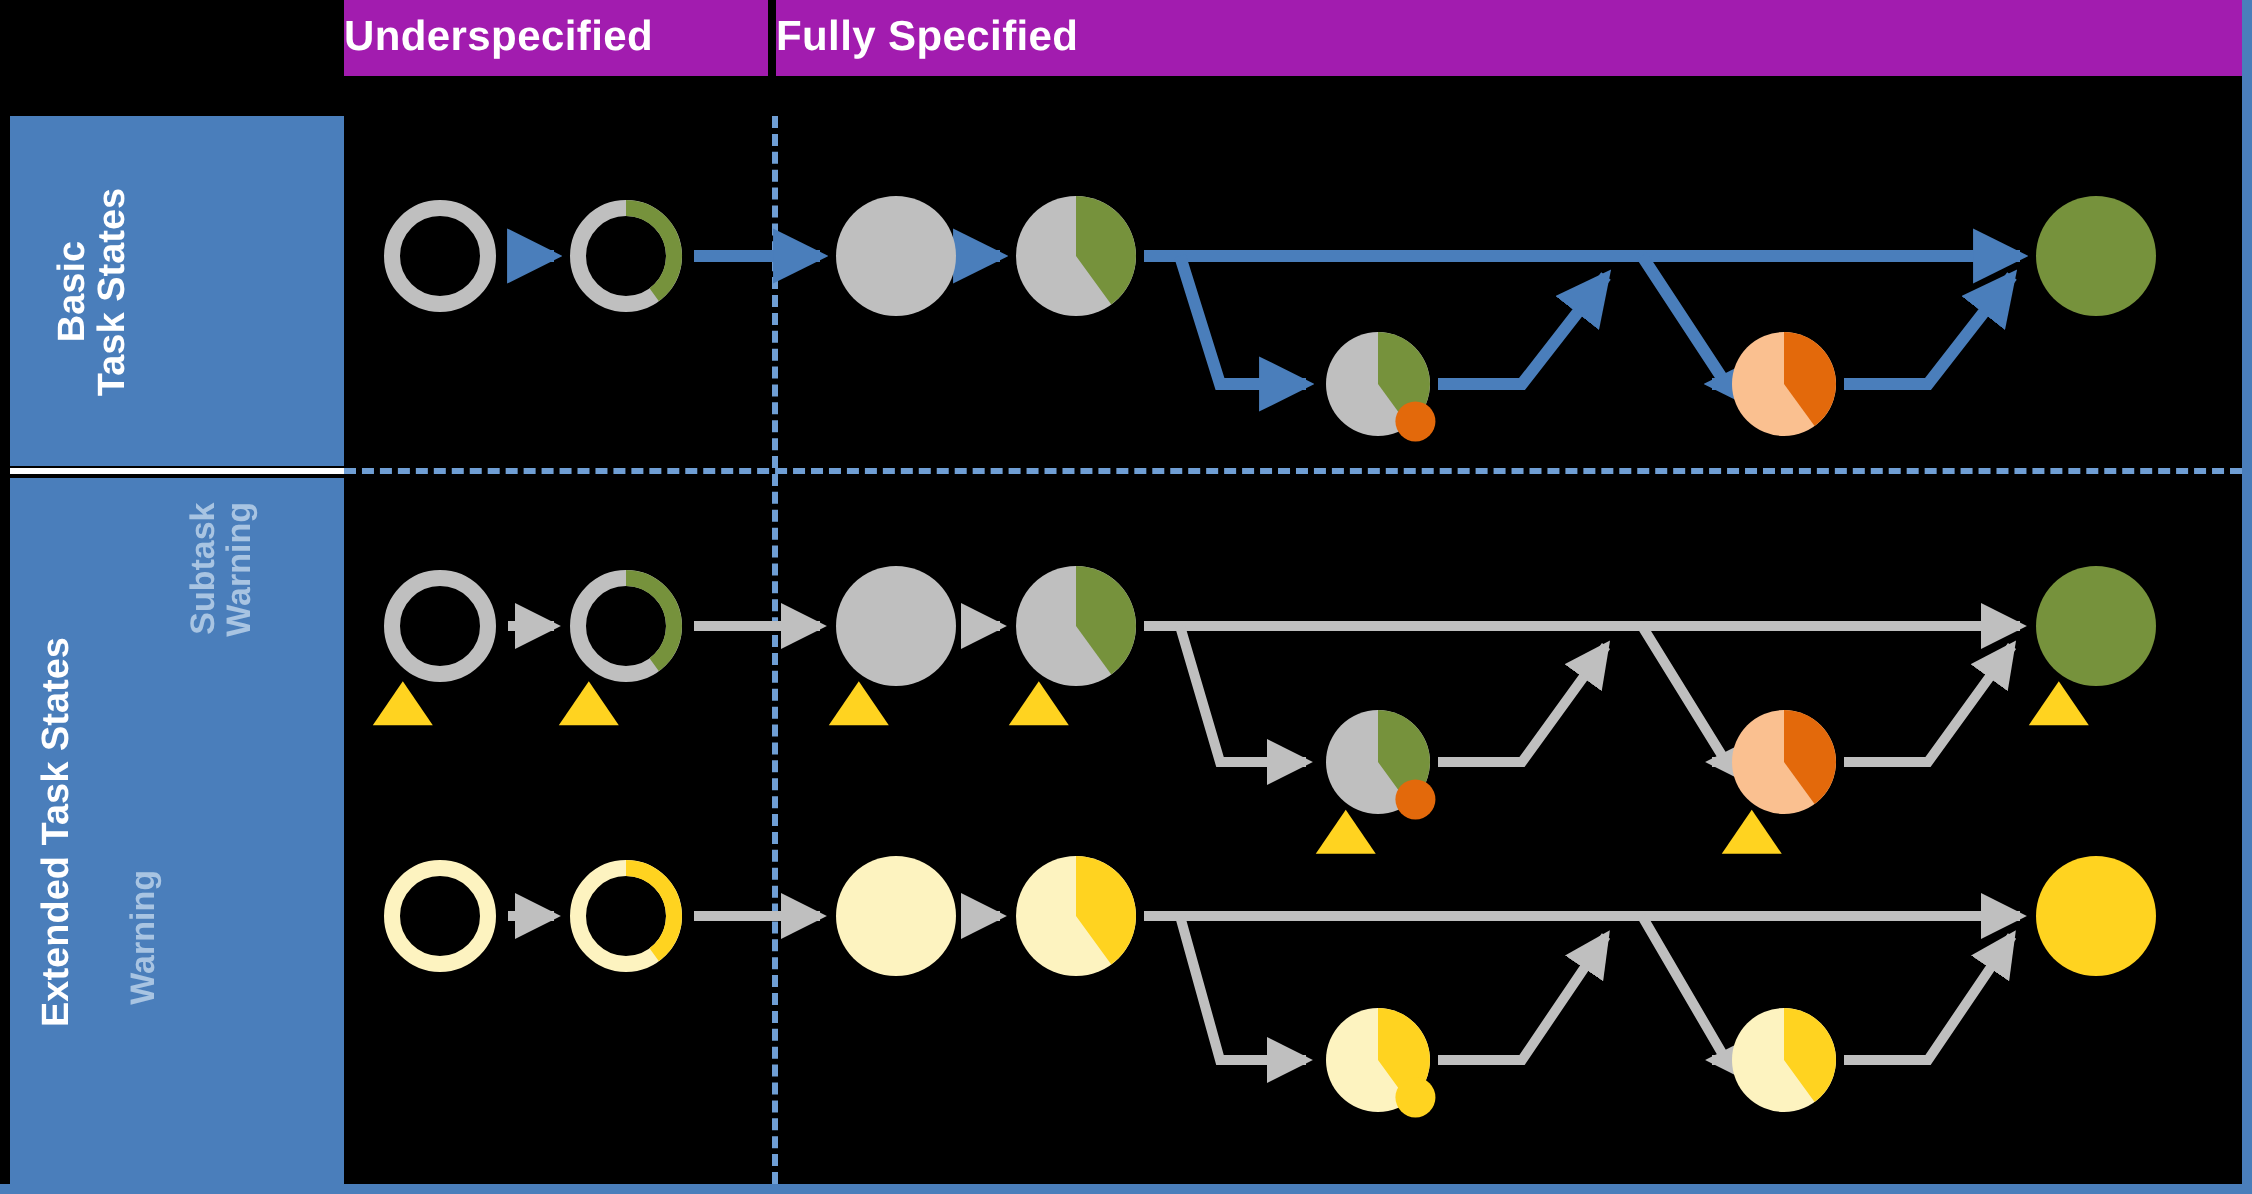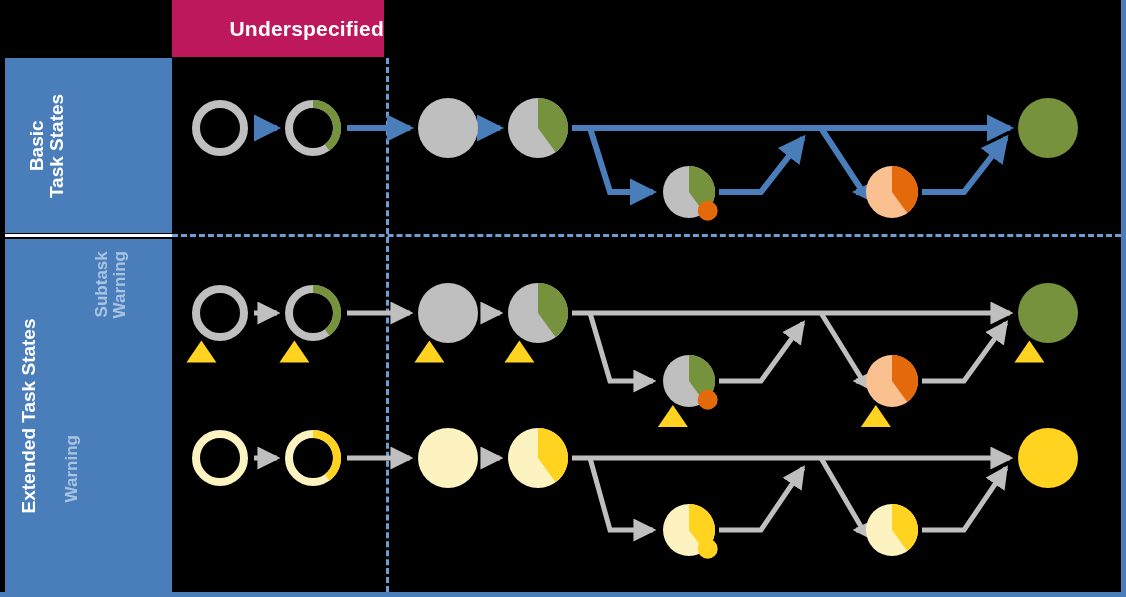--- a/index.html
+++ b/index.html
@@ -6,22 +6,22 @@
   body{width:1126px;height:597px;overflow:hidden;
        font-family:"Liberation Sans","DejaVu Sans",sans-serif;}
   #root{position:relative;width:1126px;height:597px;background:#000;
         box-sizing:border-box;}
 
   
   .frame-right{position:absolute;top:0;right:0;width:5px;height:597px;background:#4a7ebb;}
   .frame-bottom{position:absolute;left:0;bottom:0;width:1126px;height:5px;background:#4a7ebb;}
 
   
-  .hdr{position:absolute;top:0;height:57px;background:#be185d;
-       display:flex;align-items:center;justify-content:flex-end;}
+  .hdr{position:absolute;top:0;height:38px;background:#a21caf;
+       display:flex;align-items:center;justify-content:flex-start;}
   .hdr span{color:#fff;font-weight:bold;font-size:21px;letter-spacing:.2px;}
   #hdr-under{left:172px;width:212px;}
   #hdr-full{left:388px;width:733px;}
 
   
   .side{position:absolute;left:5px;width:167px;background:#4a7ebb;}
   #side-basic{top:58px;height:175px;}
   #side-ext{top:239px;height:353px;}
 
   .vtext{position:absolute;writing-mode:vertical-rl;transform:rotate(180deg);
@@ -47,20 +47,23 @@
           pointer-events:none;}
   .canvas svg{display:block;}
 </style>
 </head>
 <body>
 
 <div id="root">
 
   <div class="hdr" id="hdr-under">
     <span>Underspecified</span>
+  </div>
+  <div class="hdr" id="hdr-full">
+    <span>Fully Specified</span>
   </div>
 
   <div class="side" id="side-basic">
     <div class="vtext bold" id="lbl-basic">Basic
 Task States</div>
   </div>
 
   <div class="side" id="side-ext">
     <div class="vtext bold" id="lbl-ext">Extended Task States</div>
     <div class="vtext sub" id="lbl-sub">Subtask

